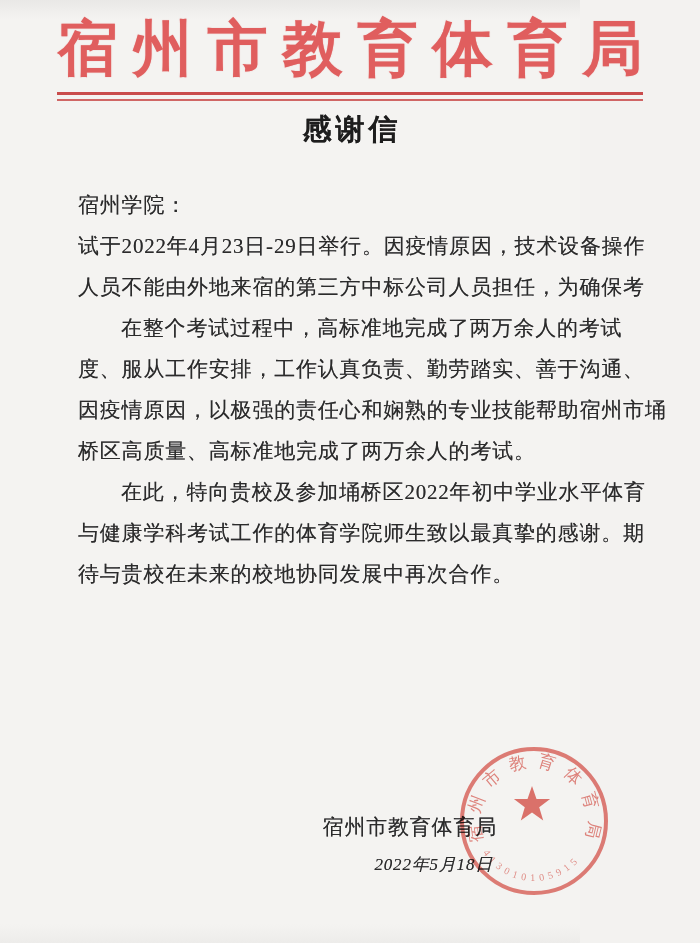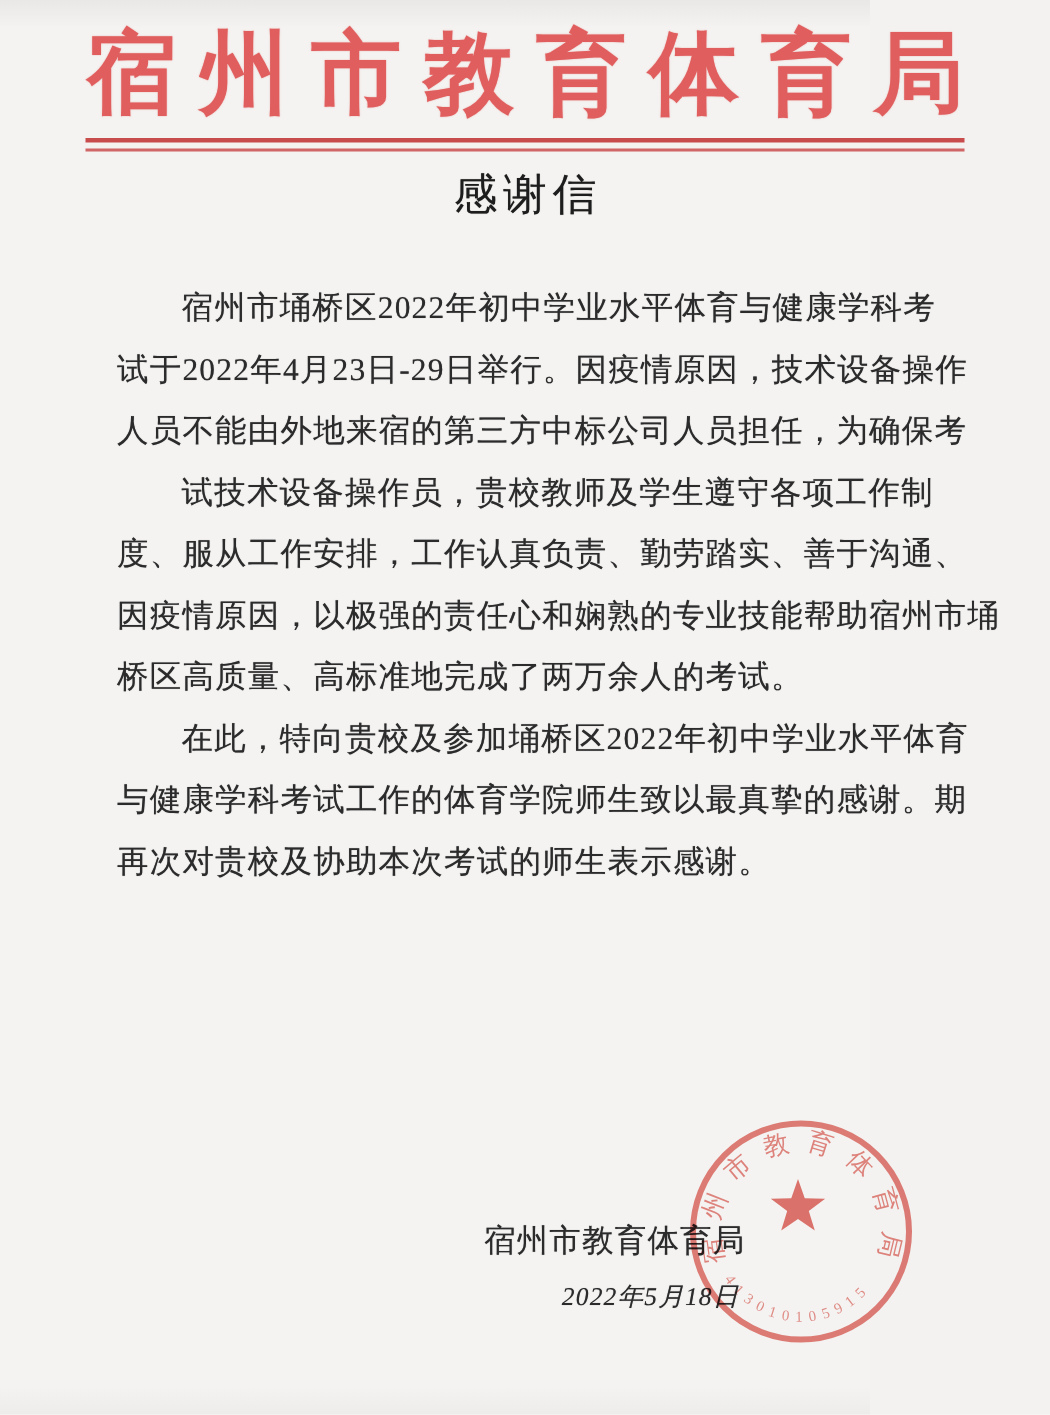--- a/index.html
+++ b/index.html
@@ -23,21 +23,21 @@
     text-align:center;font-size:60px;font-weight:bold;line-height:78px;
     color:var(--header_red,#e05e5e);
     letter-spacing:15px;text-indent:15px;white-space:nowrap;
     text-shadow:0 0 1px rgba(224,94,94,.55);
   }
   .rule-wrap{position:absolute;top:92px;left:57px;width:586px;}
   .rule-thick{height:3px;background:var(--rule_red,#c94c4c);}
   .rule-thin{height:2px;margin-top:4px;background:var(--rule_red,#c94c4c);opacity:.85;}
   .doc-title{
     position:absolute;top:110px;left:0;width:700px;text-align:center;
-    font-size:29px;font-weight:normal;color:#1d1d1d;letter-spacing:4px;text-indent:4px;
+    font-size:29px;font-weight:bold;color:#1d1d1d;letter-spacing:4px;text-indent:4px;
     text-shadow:0 0 .5px rgba(0,0,0,.6);
   }
   .body-text{
     position:absolute;top:185px;left:78px;width:566px;
     color:var(--ink,#2b2b2b);
   }
   .body-line{
     height:41px;line-height:41px;font-size:21px;letter-spacing:.8px;
     white-space:nowrap;text-shadow:0 0 .5px rgba(20,20,30,.55);
   }
@@ -64,30 +64,30 @@
   <div class="letterhead">宿州市教育体育局</div>
 
   <div class="rule-wrap">
     <div class="rule-thick"></div>
     <div class="rule-thin"></div>
   </div>
 
   <div class="doc-title">感谢信</div>
 
   <div class="body-text">
-      <div class="body-line indent">宿州市埇桥区2022年初中学业水平体育与健康学科考</div>
+      <div class="body-line">宿州学院：</div>
       <div class="body-line">试于2022年4月23日-29日举行。因疫情原因，技术设备操作</div>
       <div class="body-line">人员不能由外地来宿的第三方中标公司人员担任，为确保考</div>
-      <div class="body-line indent">试技术设备操作员，贵校教师及学生遵守各项工作制</div>
+      <div class="body-line indent">在整个考试过程中，高标准地完成了两万余人的考试</div>
       <div class="body-line">度、服从工作安排，工作认真负责、勤劳踏实、善于沟通、</div>
       <div class="body-line">因疫情原因，以极强的责任心和娴熟的专业技能帮助宿州市埇</div>
       <div class="body-line">桥区高质量、高标准地完成了两万余人的考试。</div>
       <div class="body-line indent">在此，特向贵校及参加埇桥区2022年初中学业水平体育</div>
       <div class="body-line">与健康学科考试工作的体育学院师生致以最真挚的感谢。期</div>
-      <div class="body-line">再次对贵校及协助本次考试的师生表示感谢。</div>
+      <div class="body-line">待与贵校在未来的校地协同发展中再次合作。</div>
     </div>
 
   <div class="sig-org">宿州市教育体育局</div>
   <div class="sig-date">2022年5月18日</div>
 
   <svg class="seal" viewBox="449 736 170 170">
     <circle cx="534" cy="821" r="72" fill="none" stroke="var(--seal_red,#dd5148)" stroke-width="4" opacity="0.72"></circle>
     <defs>
       <path id="sealArcTop" d="M 485.1 843.8 A 54 54 0 1 1 582.9 843.8" fill="none"></path>
       <path id="sealArcBottom" d="M 482 851 A 60 60 0 0 0 586 851" fill="none"></path>

